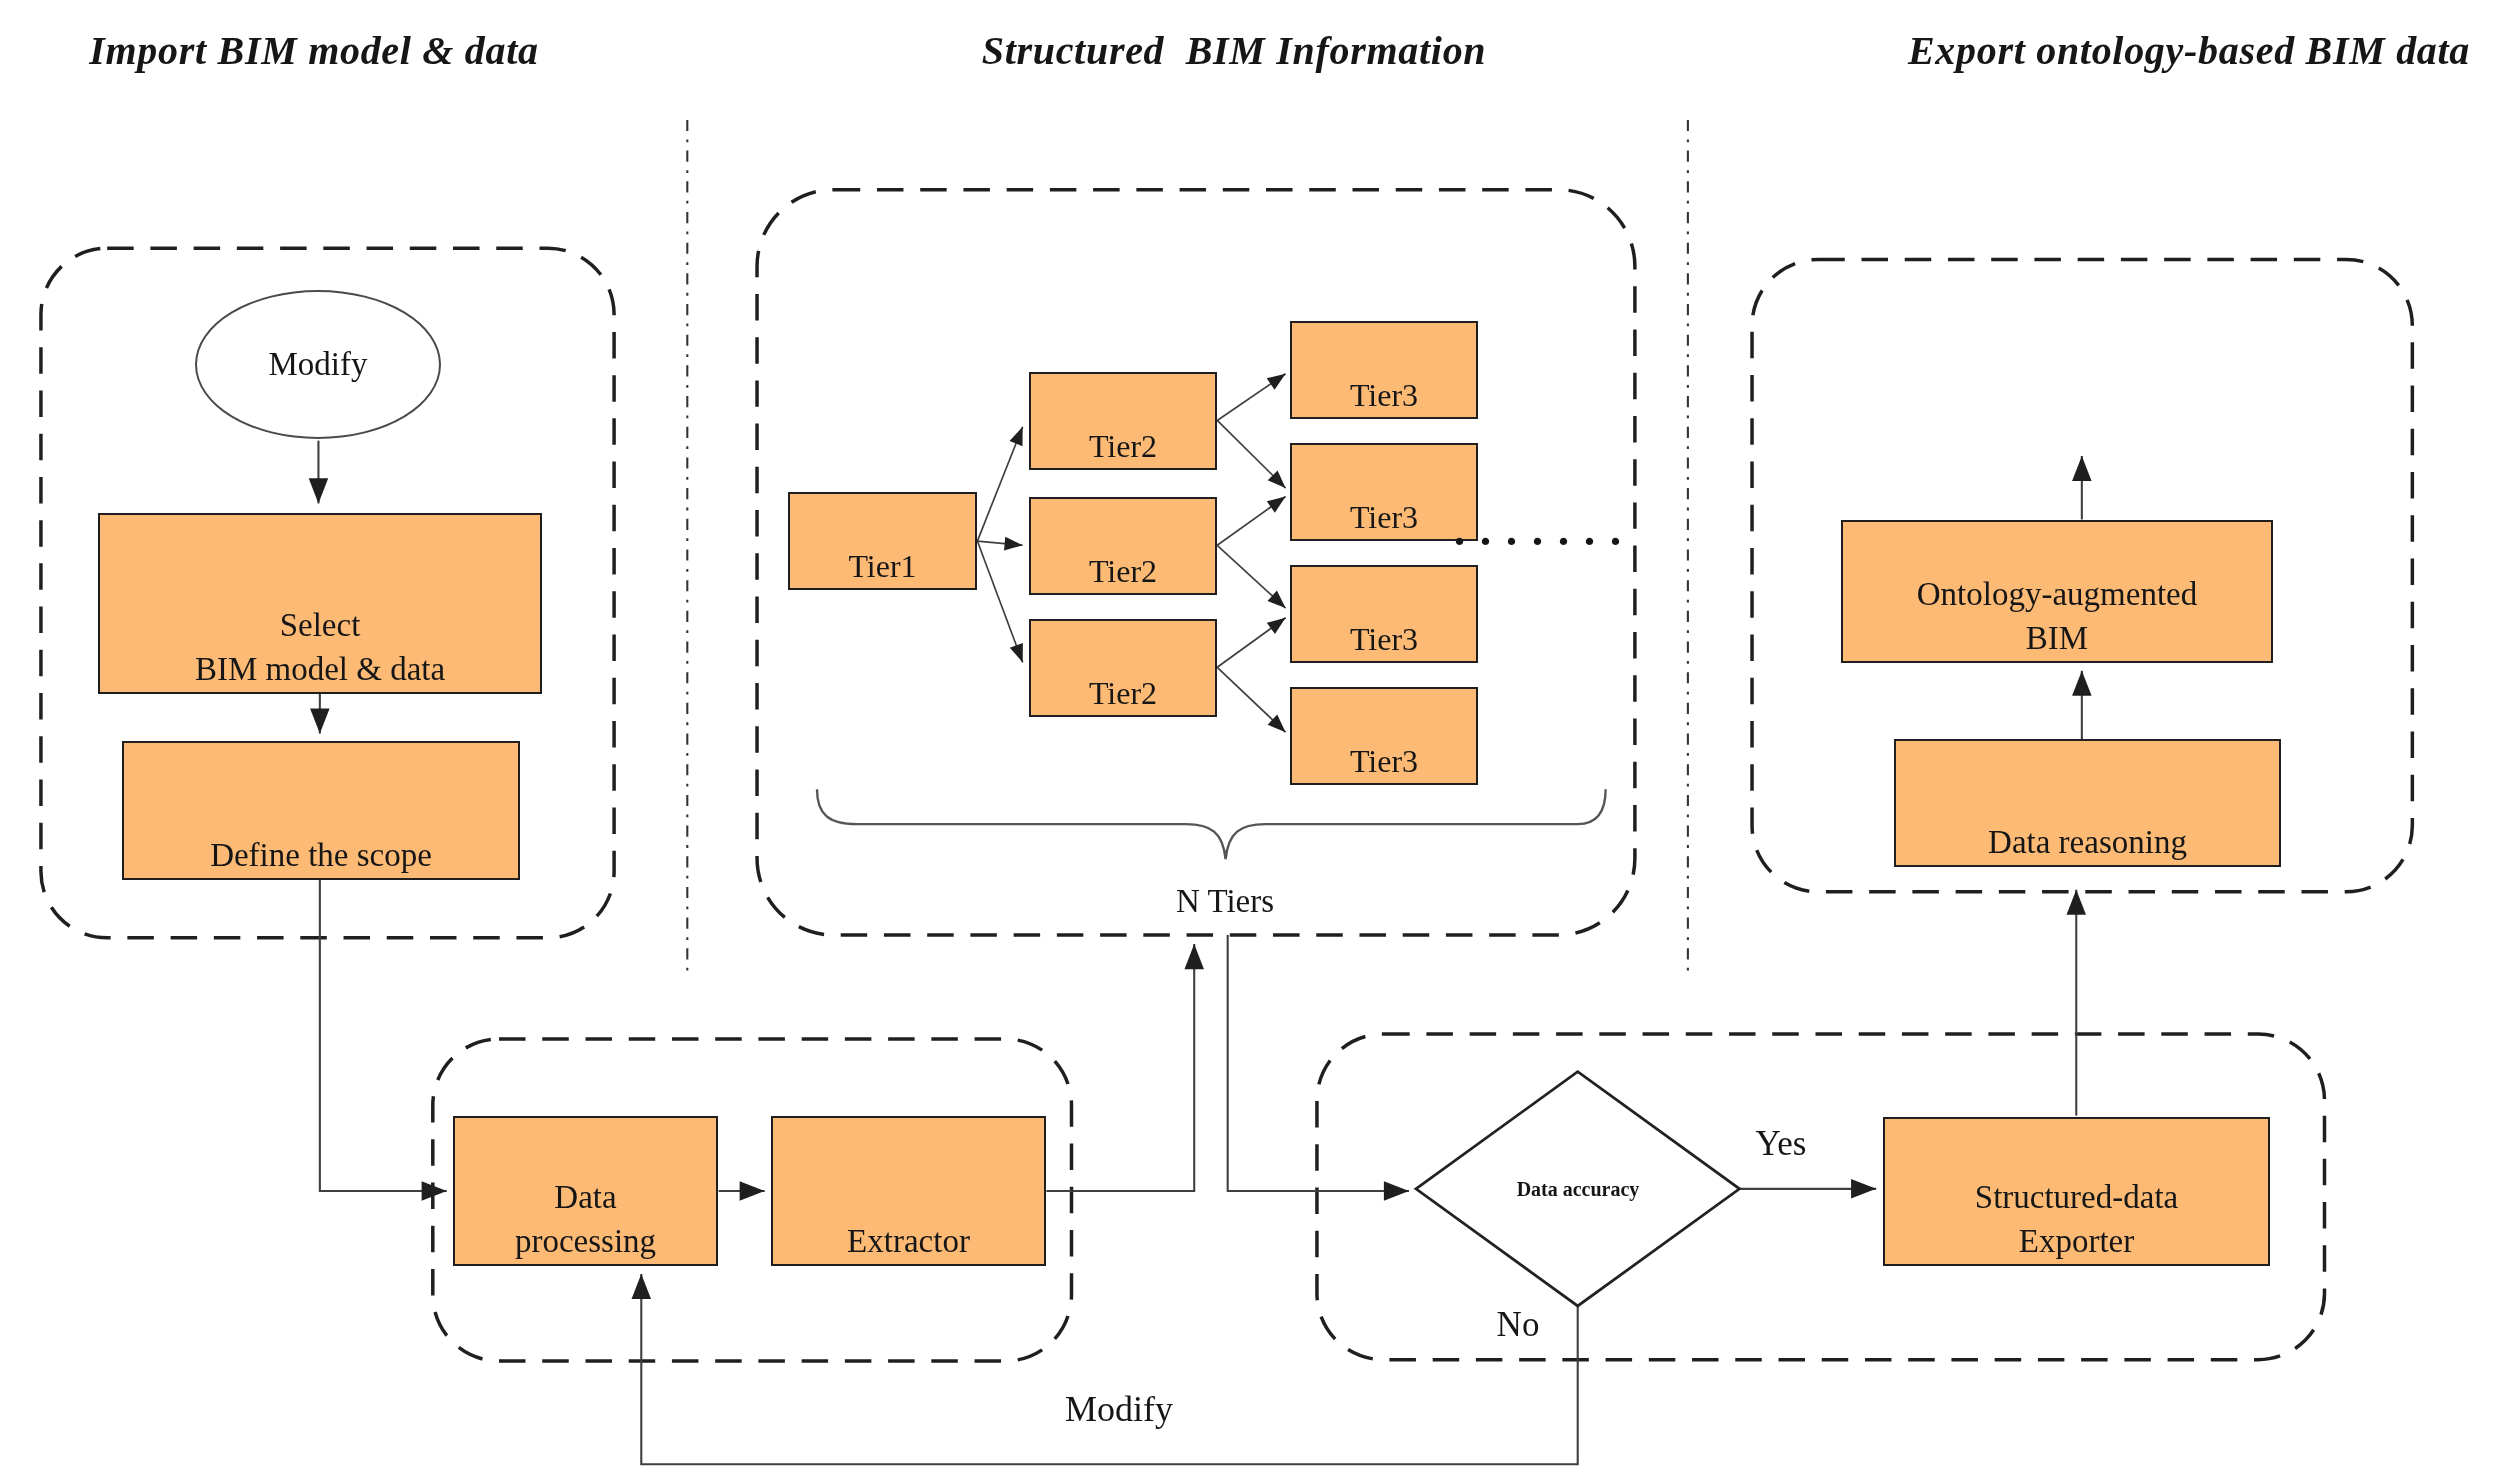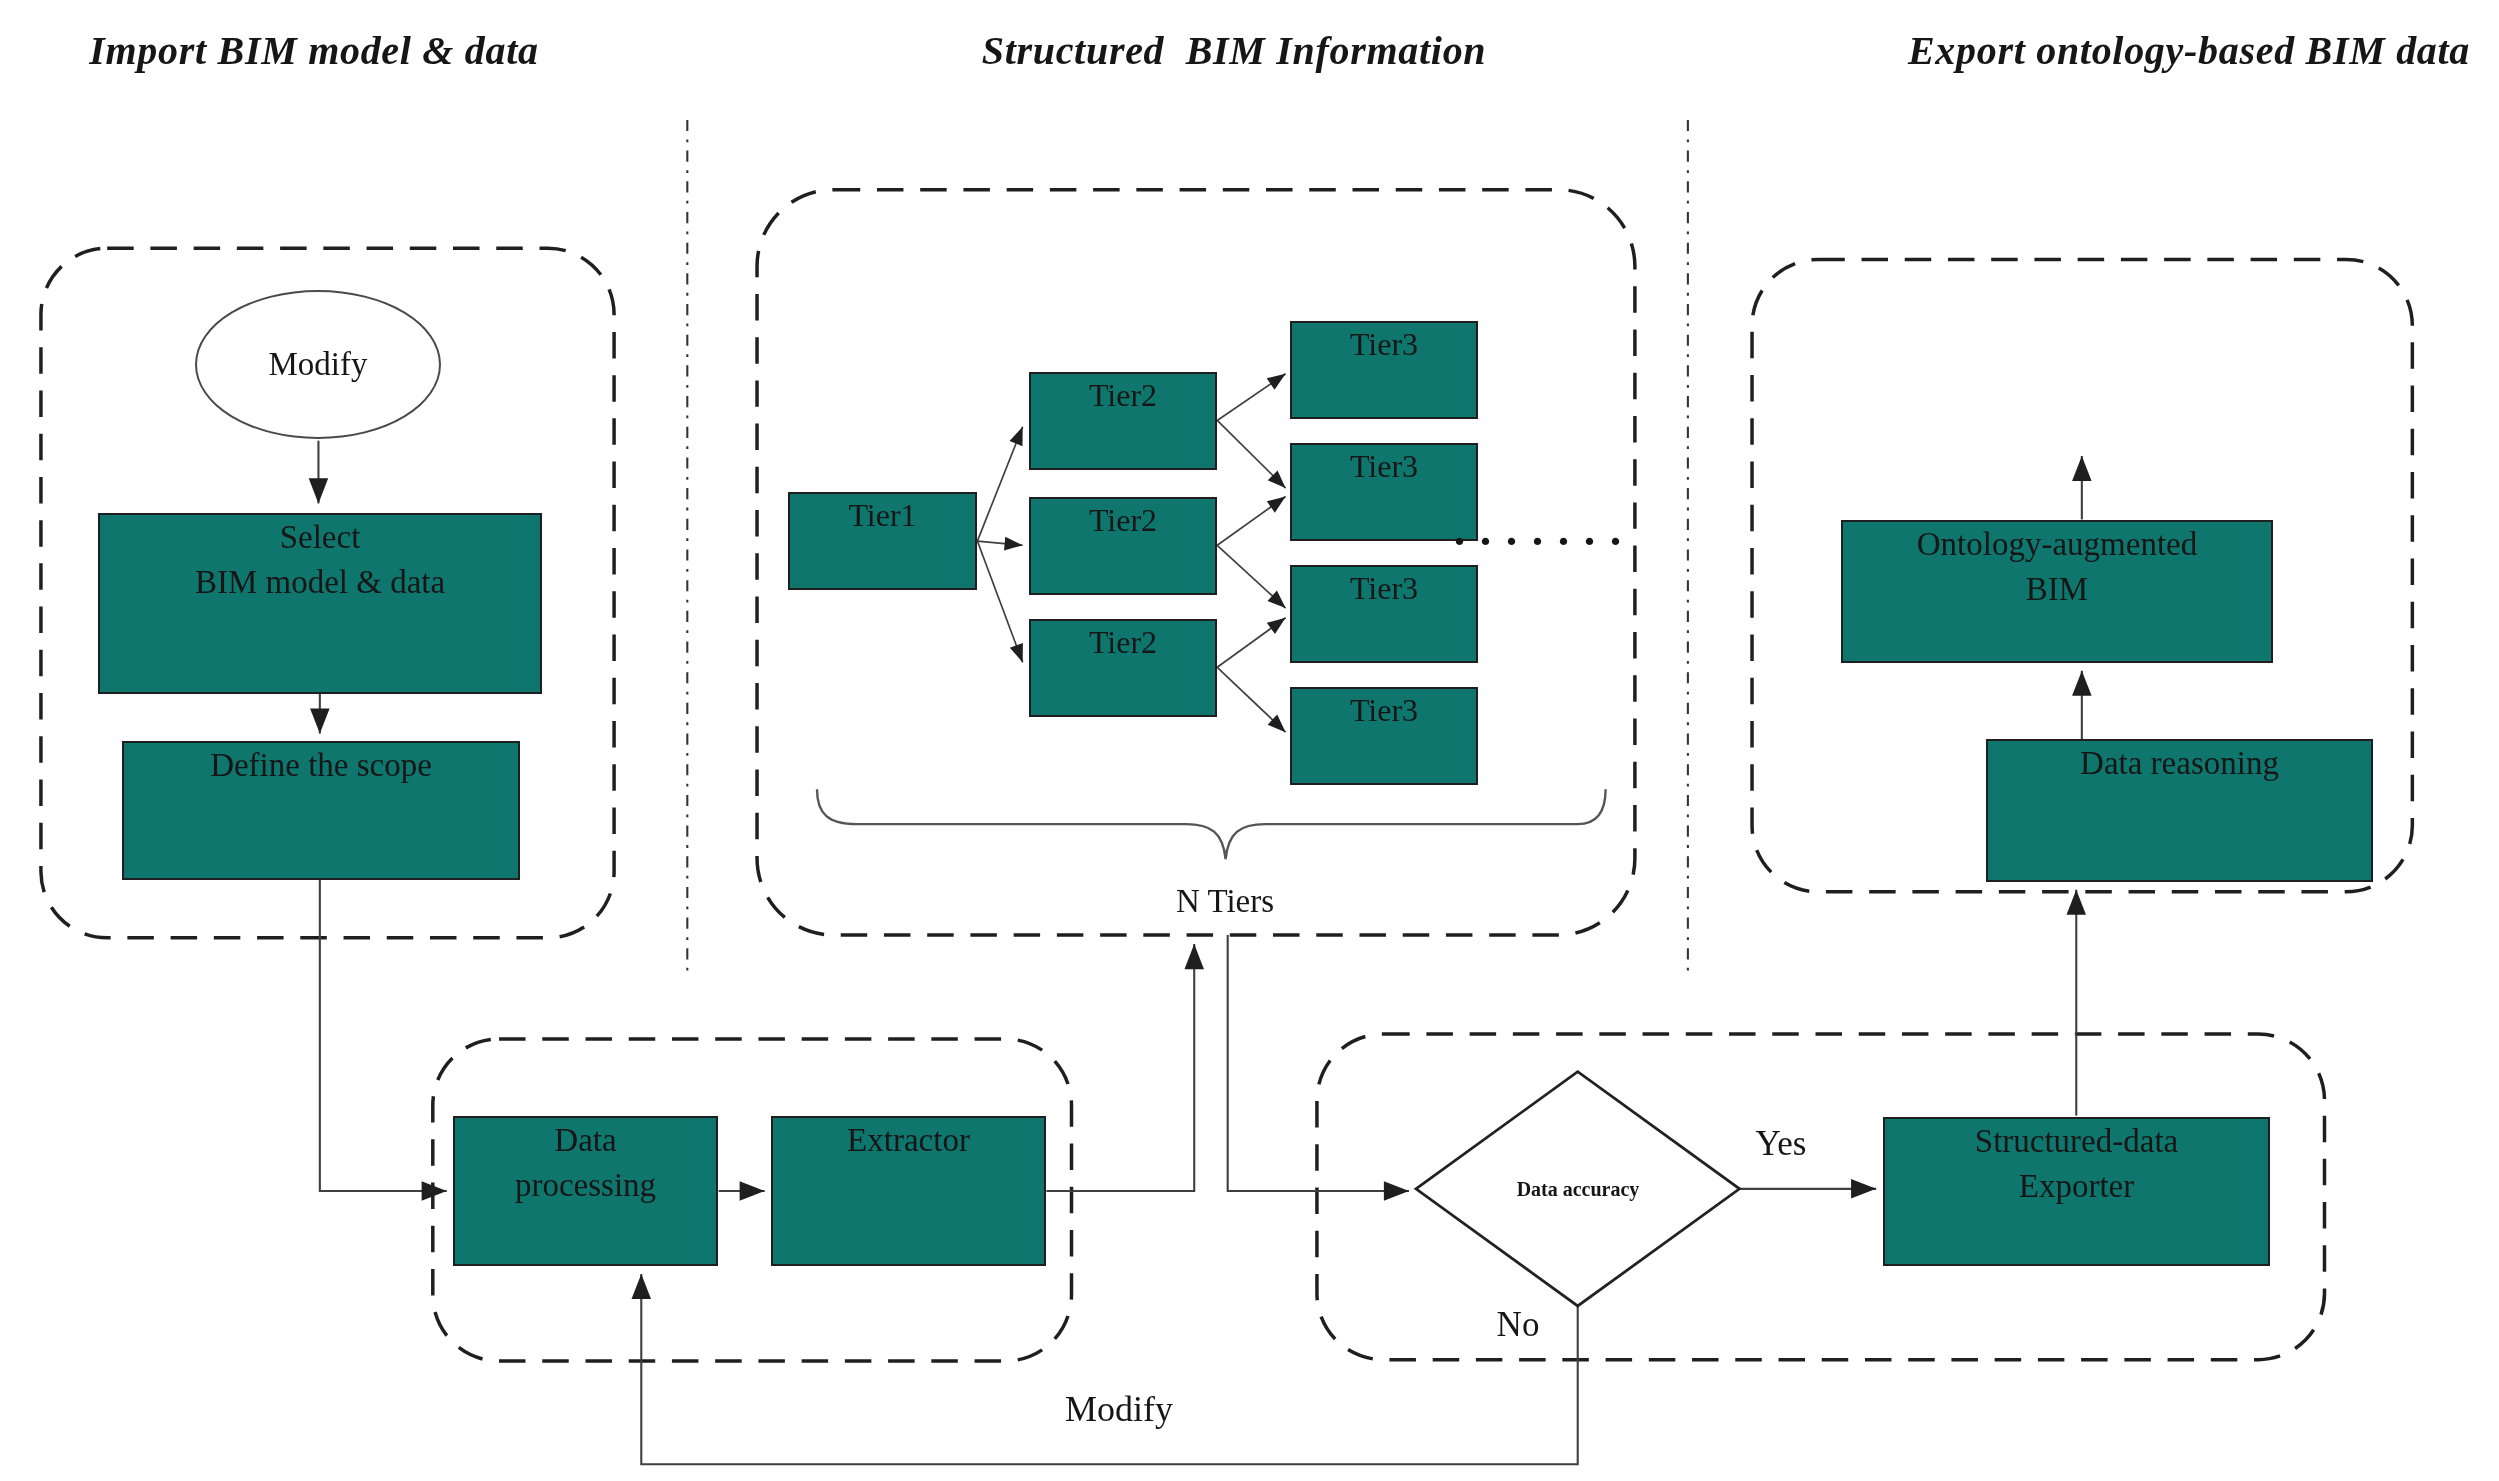--- a/index.html
+++ b/index.html
@@ -7,22 +7,22 @@
     position:relative;width:2500px;height:1481px;background:#ffffff;overflow:hidden;
     font-family:"Liberation Serif","DejaVu Serif",serif;color:#161616;
   }
   #wires{position:absolute;left:0;top:0;width:2500px;height:1481px;z-index:1;}
   .title{
     position:absolute;transform:translate(-50%,-50%);
     font-size:40px;font-weight:bold;font-style:italic;white-space:pre;
     letter-spacing:0.7px;z-index:3;
   }
   .box{
-    position:absolute;box-sizing:border-box;background:#0f766e;border:2.8px solid #1f1f1f;
-    display:flex;flex-direction:column;align-items:center;justify-content:flex-start;
+    position:absolute;box-sizing:border-box;background:#fdba74;border:2.8px solid #1f1f1f;
+    display:flex;flex-direction:column;align-items:center;justify-content:flex-end;
     text-align:center;font-size:33px;line-height:1.35;z-index:2;font-family:Liberation Serif, serif;
   }
   .tier{border-width:2.8px;font-size:32px;}
   .terminal{
     position:absolute;box-sizing:border-box;background:#ffffff;border:2.1px solid #4a4a4a;
     border-radius:50%;display:flex;align-items:center;justify-content:center;
     font-size:33px;z-index:2;
   }
   .lbl{
     position:absolute;transform:translate(-50%,-50%);font-size:35px;z-index:3;white-space:nowrap;
@@ -151,21 +151,21 @@
 
   <div class="lbl" style="left:1781px;top:1144px">Yes</div>
   <div class="lbl" style="left:1518px;top:1325px">No</div>
   <div class="lbl" style="left:1119px;top:1409px;font-size:36px">Modify</div>
 
   <div class="box" style="left:1883px;top:1117px;width:387px;height:149px">
     <span>Structured-data</span>
     <span>Exporter</span>
   </div>
 
-  <div class="box" style="left:1986px;top:739px;width:387px;height:143px">
+  <div class="box" style="left:1894px;top:739px;width:387px;height:128px">
     <span>Data reasoning</span>
   </div>
 
   <div class="box" style="left:1841px;top:520px;width:432px;height:143px">
     <span>Ontology-augmented</span>
     <span>BIM</span>
   </div>
 
 
 </div>

